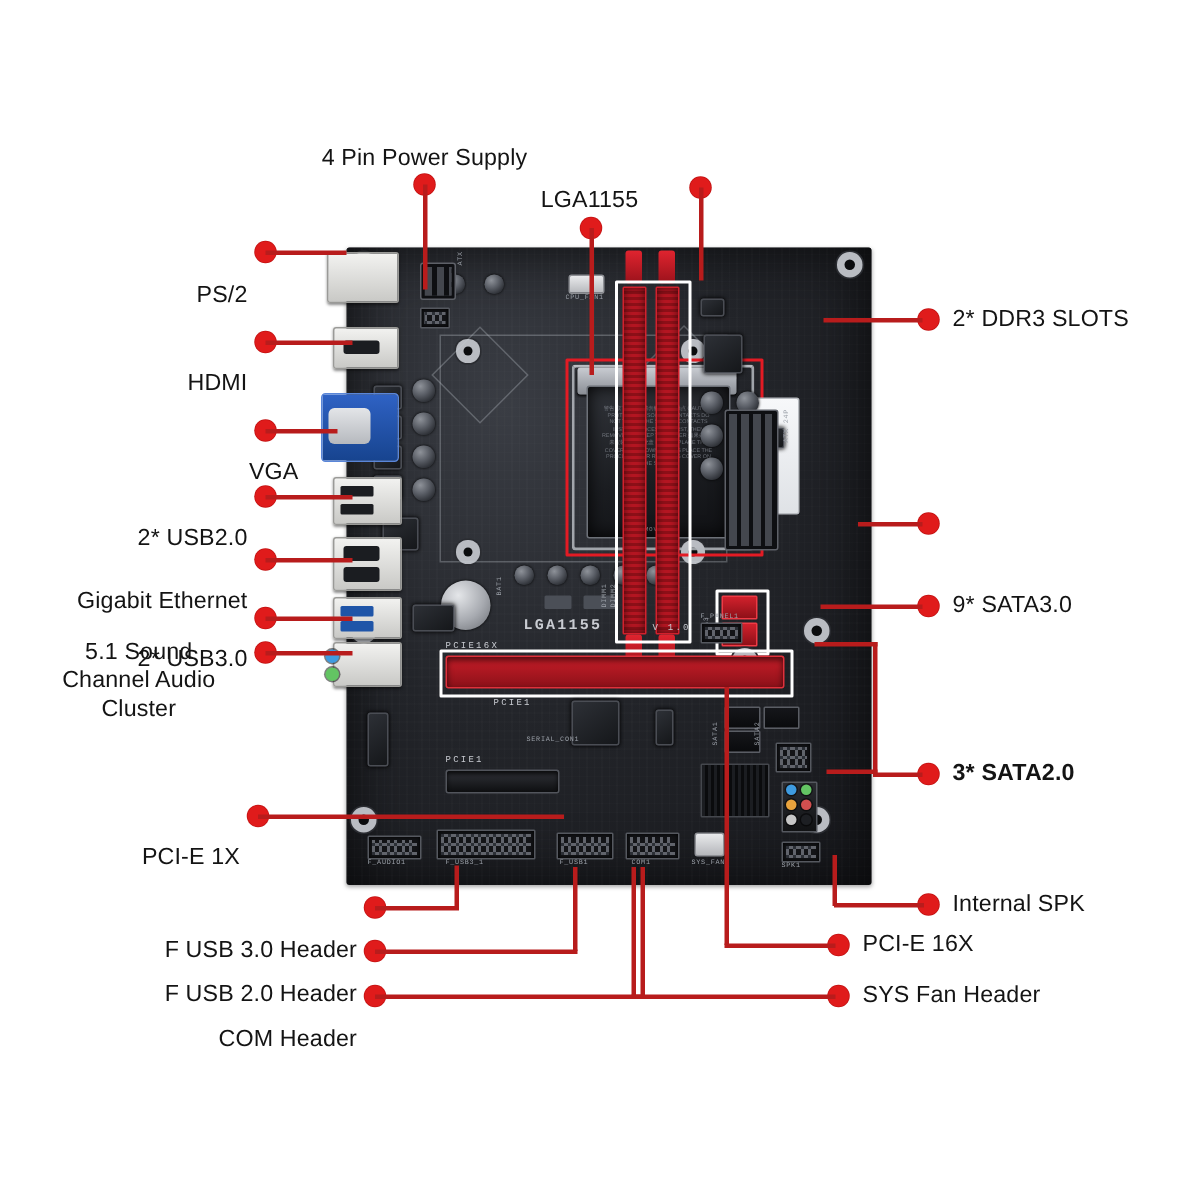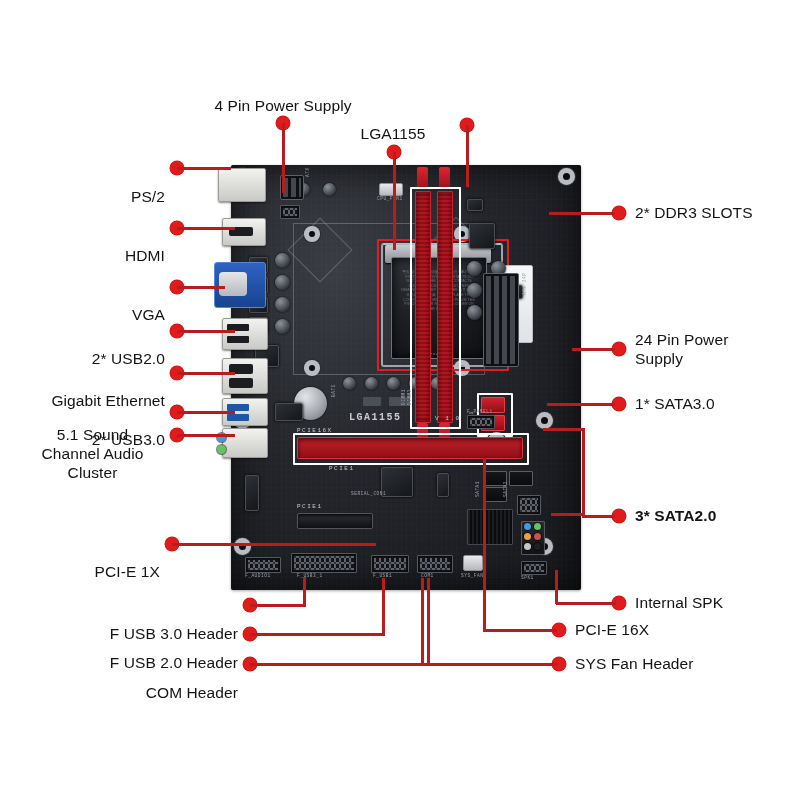--- a/index.html
+++ b/index.html
@@ -314,21 +314,21 @@
   <div class="lead v" style="left:393px;top:152px;height:98px;"></div>
 
   <div class="lbl r" style="left:0px;top:159px;width:165px;">PS/2</div>
   <div class="dot" style="left:170px;top:161px;"></div>
   <div class="lead h" style="left:177px;top:167px;width:54px;"></div>
 
   <div class="lbl r" style="left:0px;top:218px;width:165px;">HDMI</div>
   <div class="dot" style="left:170px;top:221px;"></div>
   <div class="lead h" style="left:177px;top:227px;width:58px;"></div>
 
-  <div class="lbl r" style="left:0px;top:277px;width:165px;">VGA</div>
+  <div class="lbl r" style="left:0px;top:277px;width:165px;padding-left:34px;">VGA</div>
   <div class="dot" style="left:170px;top:280px;"></div>
   <div class="lead h" style="left:177px;top:286px;width:48px;"></div>
 
   <div class="lbl r" style="left:0px;top:321px;width:165px;">2* USB2.0</div>
   <div class="dot" style="left:170px;top:324px;"></div>
   <div class="lead h" style="left:177px;top:330px;width:58px;"></div>
 
   <div class="lbl r" style="left:0px;top:363px;width:165px;">Gigabit Ethernet</div>
   <div class="dot" style="left:170px;top:366px;"></div>
   <div class="lead h" style="left:177px;top:372px;width:58px;"></div>
@@ -359,26 +359,24 @@
 
   <div class="lbl r" style="left:0px;top:655px;width:238px;">COM Header</div>
   <div class="dot" style="left:243px;top:657px;"></div>
   <div class="lead h" style="left:250px;top:663px;width:180px;"></div>
   <div class="lead v" style="left:427px;top:578px;height:86px;"></div>
 
   <div class="lbl l" style="left:635px;top:203px;width:175px;">2* DDR3 SLOTS</div>
   <div class="dot" style="left:612px;top:206px;"></div>
   <div class="lead h" style="left:549px;top:212px;width:66px;"></div>
 
-  <div class="lbl l" style="left:635px;top:330px;width:165px;">24 Pin Power
-Supply</div>
   <div class="dot" style="left:612px;top:342px;"></div>
   <div class="lead h" style="left:572px;top:348px;width:43px;"></div>
 
-  <div class="lbl l" style="left:635px;top:394px;width:165px;">1* SATA3.0</div>
+  <div class="lbl l" style="left:635px;top:394px;width:165px;">9* SATA3.0</div>
   <div class="dot" style="left:612px;top:397px;"></div>
   <div class="lead h" style="left:547px;top:403px;width:68px;"></div>
 
   <div class="lbl l" style="left:635px;top:506px;width:165px;font-weight:bold;">3* SATA2.0</div>
   <div class="dot" style="left:612px;top:509px;"></div>
   <div class="lead h" style="left:582px;top:515px;width:33px;"></div>
   <div class="lead v" style="left:582px;top:428px;height:90px;"></div>
   <div class="lead h" style="left:543px;top:428px;width:42px;"></div>
   <div class="lead h" style="left:551px;top:513px;width:34px;"></div>
 

